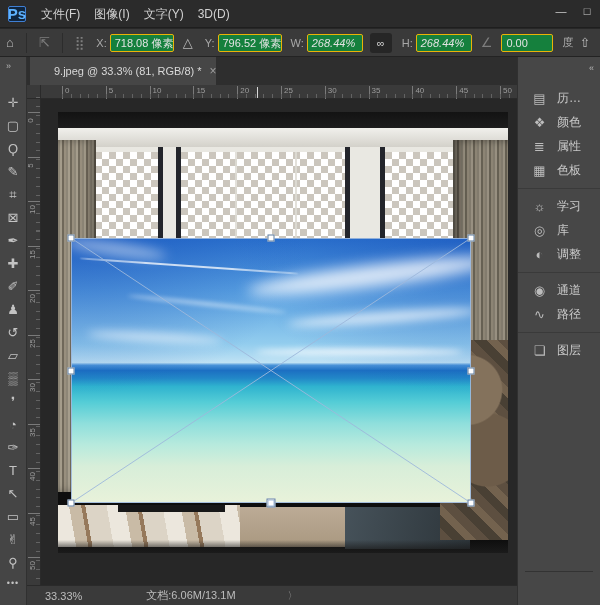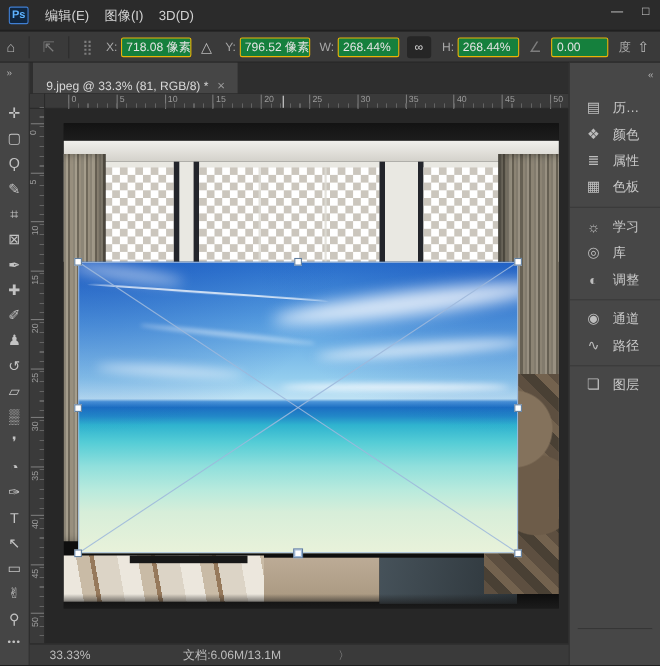--- a/index.html
+++ b/index.html
@@ -1,38 +1,38 @@
 <!DOCTYPE html>
 <html><head>
 <meta charset="utf-8">
 <style>
   html,body{margin:0;padding:0;background:#1a1a1a;}
   *{box-sizing:border-box;font-family:"Liberation Sans","DejaVu Sans",sans-serif;}
   #app{position:relative;width:600px;height:605px;overflow:hidden;background:#272727;color:#cfcfcf;}
 
   
   #titlebar{position:absolute;left:0;top:0;width:600px;height:28px;background:#2b2b2b;border-bottom:1px solid #1e1e1e;display:flex;align-items:center;}
-  #ps-logo{width:18px;height:16px;margin:0 8px 0 8px;border:1px solid #3f7fd4;border-radius:2px;background:#10263f;color:#5eb3ff;font-size:10px;font-weight:bold;display:flex;align-items:center;justify-content:center;}
+  #ps-logo{width:18px;height:16px;margin:0 8px 0 8px;border:1px solid #3f7fd4;border-radius:2px;background:#10263f;color:#5eb3ff;font-size:15px;font-weight:bold;display:flex;align-items:center;justify-content:center;}
   .menu-item{font-size:12px;color:#d2d2d2;padding:0 7px;height:28px;line-height:28px;cursor:default;white-space:nowrap;}
   #win-controls{margin-left:auto;display:flex;height:28px;}
   .win-btn{width:26px;height:22px;display:flex;align-items:center;justify-content:center;font-size:11px;color:#cfcfcf;}
 
   
   #optionsbar{position:absolute;left:0;top:29px;width:600px;height:28px;background:#3a3a3a;border-bottom:1px solid #232323;display:flex;align-items:center;font-size:11px;color:#b5b5b5;}
   #optionsbar .oicon{margin:0 6px;font-size:13px;color:#b9b9b9;}
   #optionsbar .dim{color:#7d7d7d;}
   .osep{width:1px;height:20px;background:#2c2c2c;margin:0 6px;}
   .field{background:#15803d;border:1px solid #eab308;border-radius:2px;color:#e3e3e3;height:18px;line-height:16px;padding:0 4px;margin:0 3px;overflow:hidden;white-space:nowrap;}
-  .f-xy{width:64px;} .f-wh{width:56px;} .f-ang{width:52px;}
+  .f-xy{width:64px;} .f-wh{width:56px;font-style:italic;} .f-ang{width:52px;}
   .flabel{margin-left:6px;color:#a8a8a8;}
   #link-btn{background:#262626;border-radius:3px;width:22px;height:20px;display:flex;align-items:center;justify-content:center;color:#d5d5d5;margin:0 4px;}
 
   
   #tabbar{position:absolute;left:27px;top:57px;width:490px;height:28px;background:#2e2e2e;}
-  #doc-tab{position:absolute;left:3px;top:0;height:28px;width:186px;background:#464646;display:flex;align-items:flex-end;padding:0 8px 0 12px;font-size:11px;color:#d8d8d8;white-space:nowrap;}
+  #doc-tab{position:absolute;left:3px;top:0;height:28px;width:186px;background:#464646;display:flex;align-items:center;padding:0 8px 0 24px;font-size:11px;color:#d8d8d8;white-space:nowrap;}
   #tab-close{margin-left:8px;color:#9d9d9d;font-size:12px;}
 
   
   #toolstrip{position:absolute;left:0;top:57px;width:27px;height:548px;background:#454545;border-right:1px solid #303030;display:flex;flex-direction:column;align-items:center;}
   #tools-collapse{height:16px;line-height:14px;font-size:9px;color:#b5b5b5;align-self:flex-start;padding-left:6px;margin-top:2px;}
   #tools{margin-top:16px;display:flex;flex-direction:column;align-items:center;}
   .tool{width:23px;height:23px;display:flex;align-items:center;justify-content:center;font-size:13px;color:#c3c3c3;}
   #tool-more{margin-top:0;color:#c3c3c3;font-size:9px;letter-spacing:1px;height:18px;line-height:18px;}
 
   
@@ -103,32 +103,33 @@
   .c6{right:2%;top:42%;width:52%;height:6px;opacity:.85;filter:blur(3px);}
   .c7{left:14%;top:24%;width:40%;height:4px;opacity:.5;transform:rotate(6deg);filter:blur(2px);}
   #xform-svg{position:absolute;left:0;top:0;width:100%;height:100%;}
   #xform-svg line,#xform-svg rect{stroke:#9db8dc;stroke-width:1;fill:none;opacity:.9;}
   .handle{position:absolute;width:7px;height:7px;background:#fff;border:1px solid #5f7d9e;transform:translate(-50%,-50%);z-index:6;}
   .handle.big{width:9px;height:9px;box-shadow:inset 0 0 0 1px #9db8dc;}
 
   
   #statusbar{position:absolute;left:27px;top:585px;width:490px;height:20px;background:#3a3a3a;border-top:1px solid #2a2a2a;display:flex;align-items:center;font-size:11px;color:#bdbdbd;}
   #status-zoom{margin-left:18px;}
-  #status-doc{margin-left:84px;}
+  #status-doc{margin-left:64px;}
   #status-chevron{margin-left:52px;color:#9a9a9a;font-size:10px;}
 </style>
 </head>
 <body>
 
 <div id="app">
 
   <div id="titlebar">
     <div id="ps-logo">Ps</div>
-    <div class="menu-item">编辑(E)</div>
+    <div class="menu-item">文件(F)</div>
     <div class="menu-item">图像(I)</div>
+    <div class="menu-item">文字(Y)</div>
     <div class="menu-item">3D(D)</div>
     <div id="win-controls">
       <div class="win-btn">—</div>
       <div class="win-btn">□</div>
 
     </div>
   </div>
 
   <div id="optionsbar">
     <span class="oicon">⌂</span>

